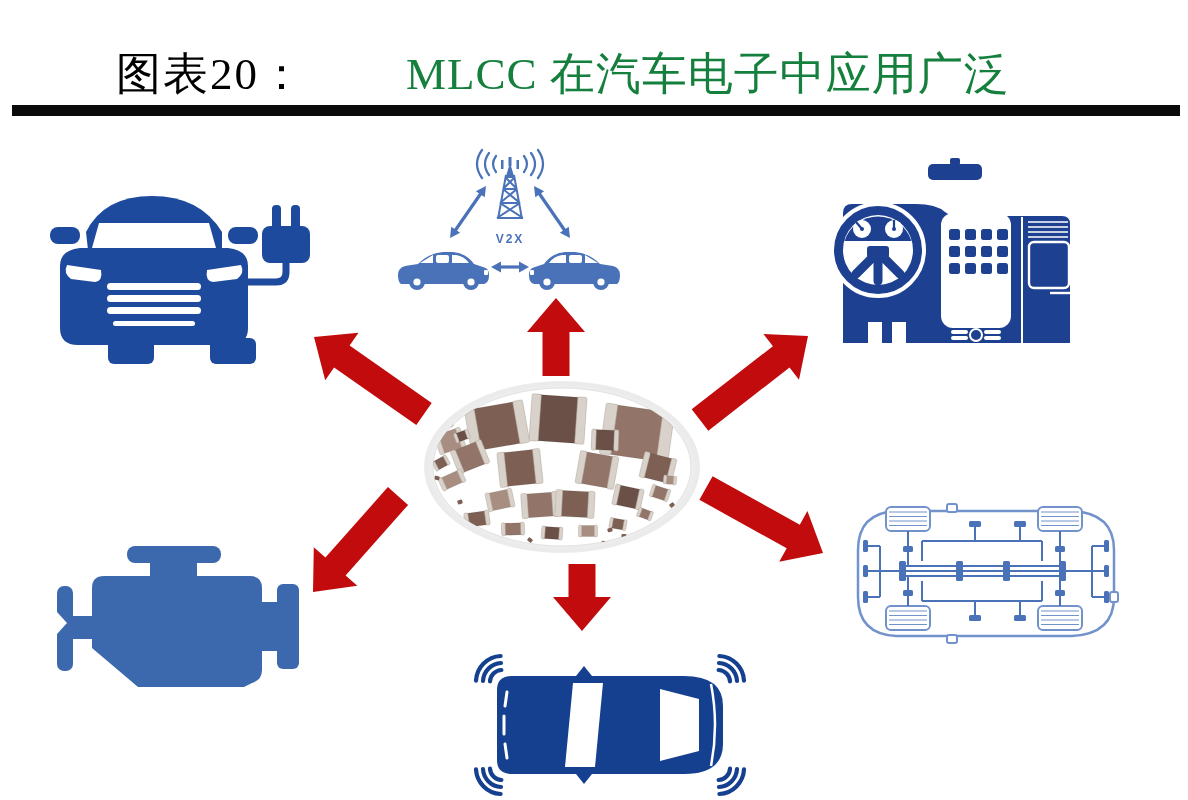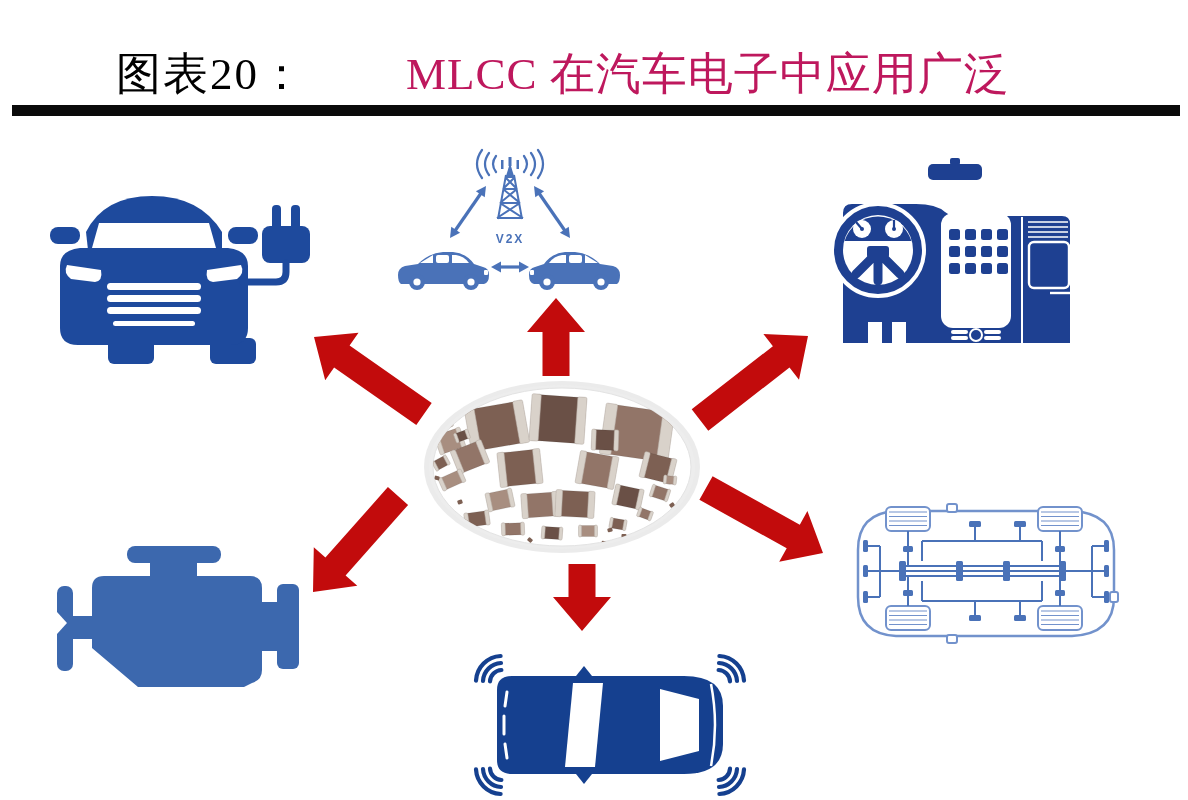--- a/index.html
+++ b/index.html
@@ -1,21 +1,21 @@
 <!DOCTYPE html>
 <html style="--arrow_red: #c20b0c; --ev_blue: #1e4a9d; --navy_blue: #1e4091; --sensor_blue: #15408f; --engine_blue: #3c68ae; --v2x_blue: #4a72b8; --chassis_outline_blue: #7292cc; --chassis_wiring_blue: #4a72b8; --rule_black: #0a0a0a;"><head>
 <meta charset="utf-8">
 <style>
   html,body{margin:0;padding:0;background:#fff;}
   .canvas{position:relative;width:1188px;height:800px;background:#fff;overflow:hidden;
           font-family:"Liberation Serif","DejaVu Serif",serif;}
   .fig-label{position:absolute;left:116px;top:50px;font-size:45px;line-height:1.1;
              color:#000;letter-spacing:2px;white-space:nowrap;}
   .fig-title{position:absolute;left:406px;top:50px;font-size:45px;line-height:1.1;
-             color:#be185d;letter-spacing:1px;white-space:nowrap;}
+             color:#15803d;letter-spacing:1px;white-space:nowrap;}
   .rule{position:absolute;left:12px;top:105px;width:1168px;height:11px;
         background:var(--rule_black,#0a0a0a);}
   svg{position:absolute;left:0;top:0;}
   .white{fill:#ffffff;}
   .f-ev{fill:var(--ev_blue);}     .s-ev{stroke:var(--ev_blue);}
   .f-navy{fill:var(--navy_blue);} .s-navy{stroke:var(--navy_blue);}
   .f-sensor{fill:var(--sensor_blue);} .s-sensor{stroke:var(--sensor_blue);}
   .f-engine{fill:var(--engine_blue);}
   .f-v2x{fill:var(--v2x_blue);}   .s-v2x{stroke:var(--v2x_blue);}
   .f-red{fill:var(--arrow_red);}

